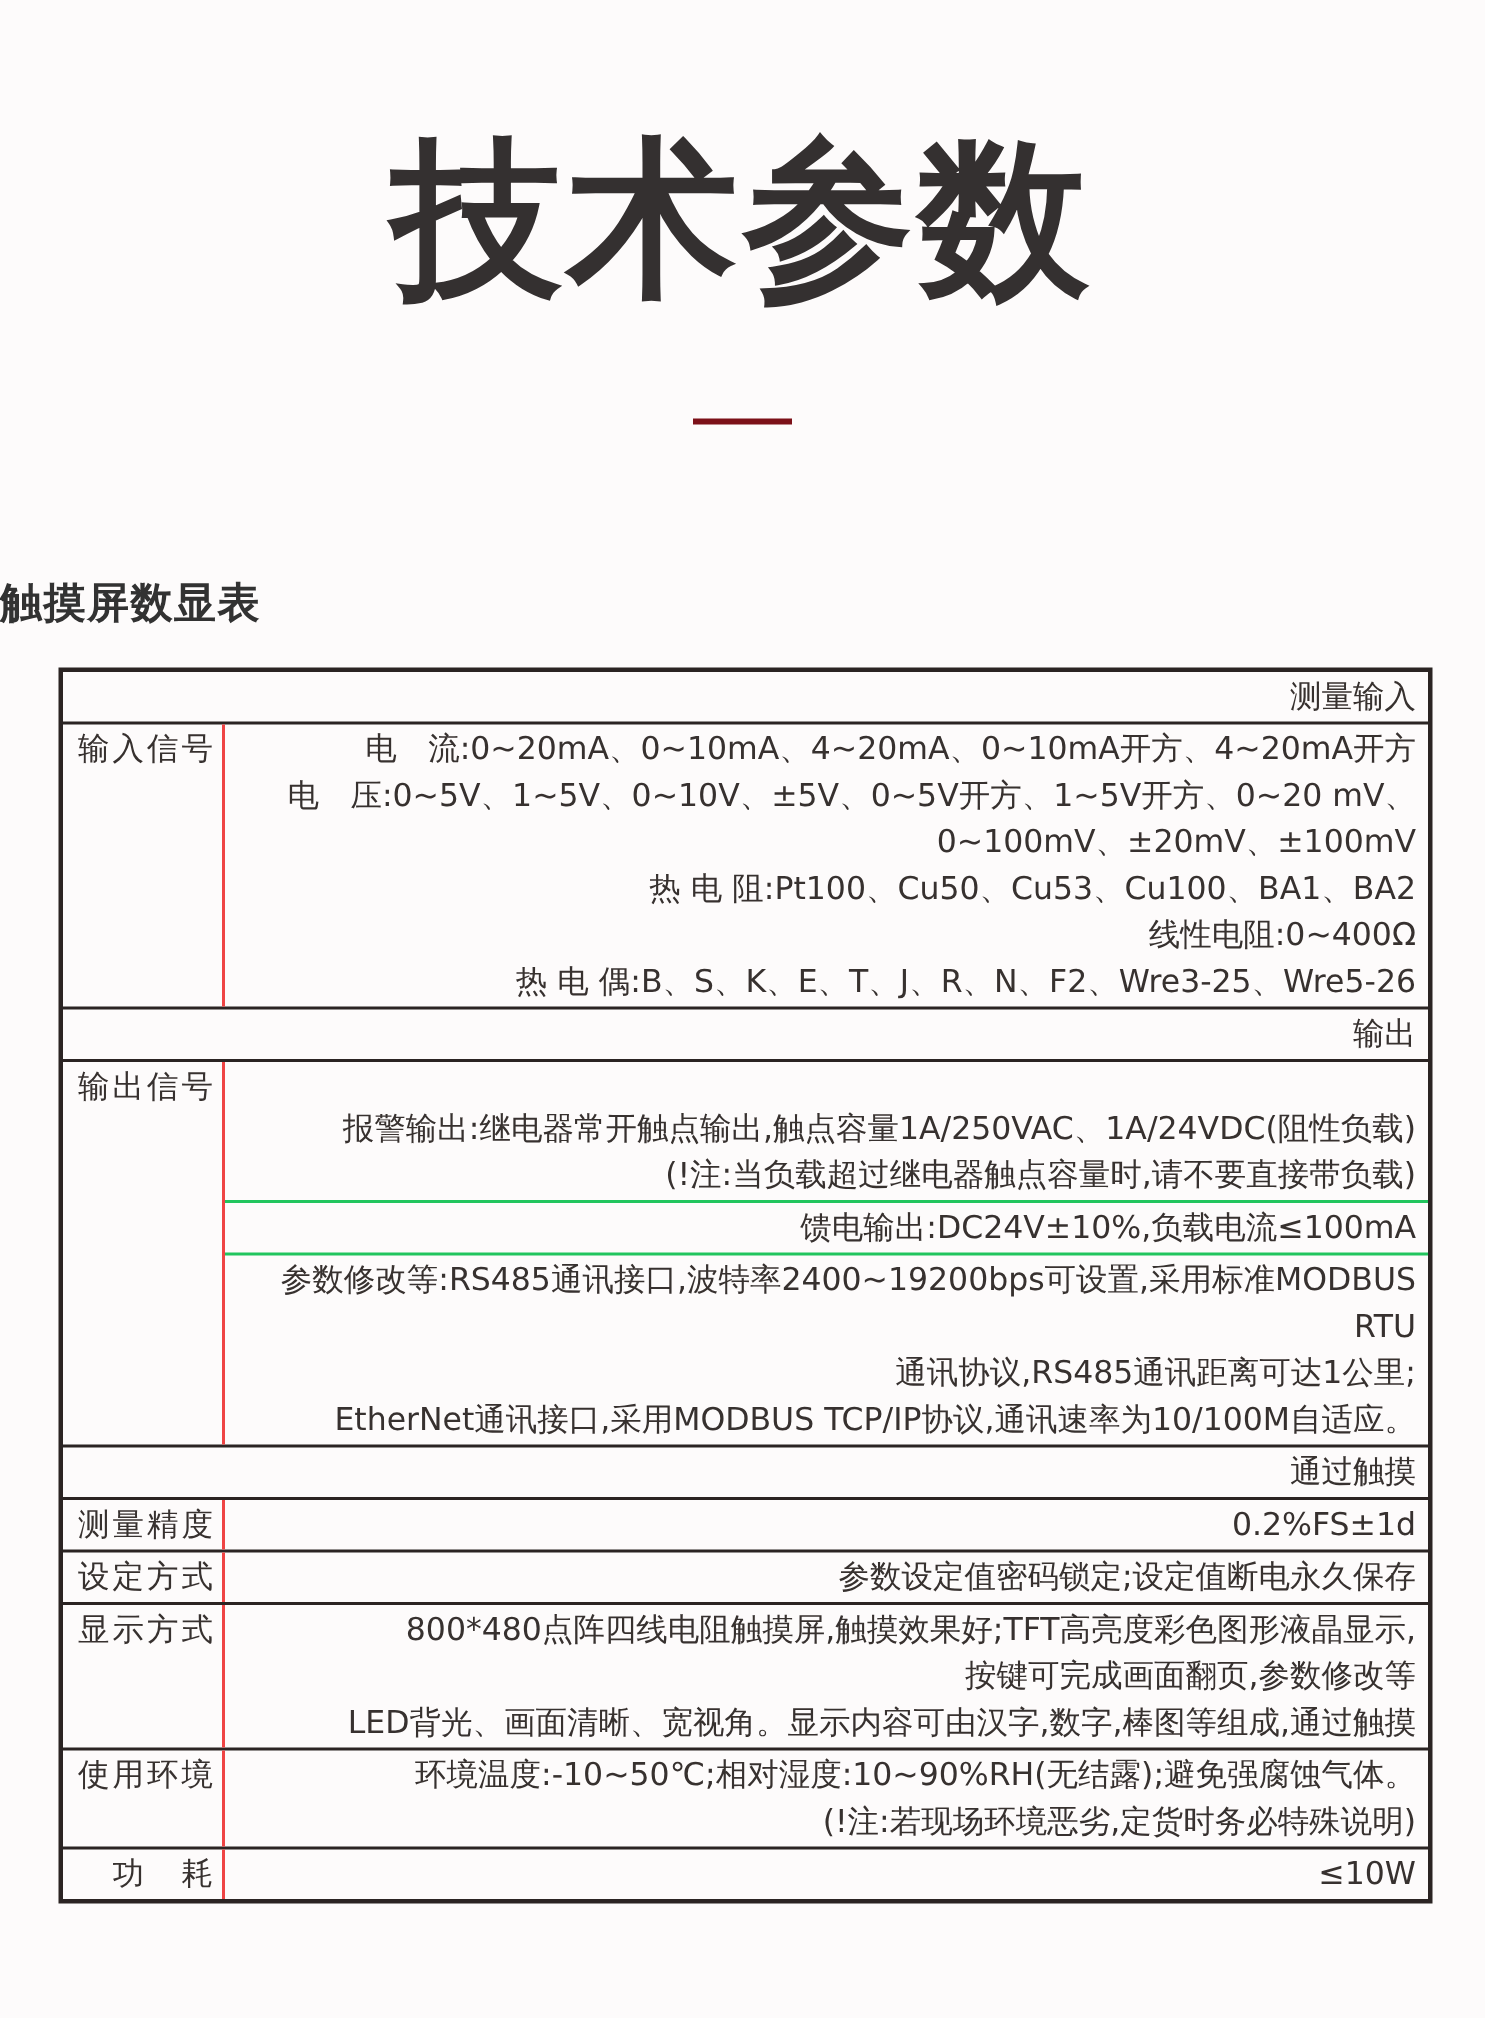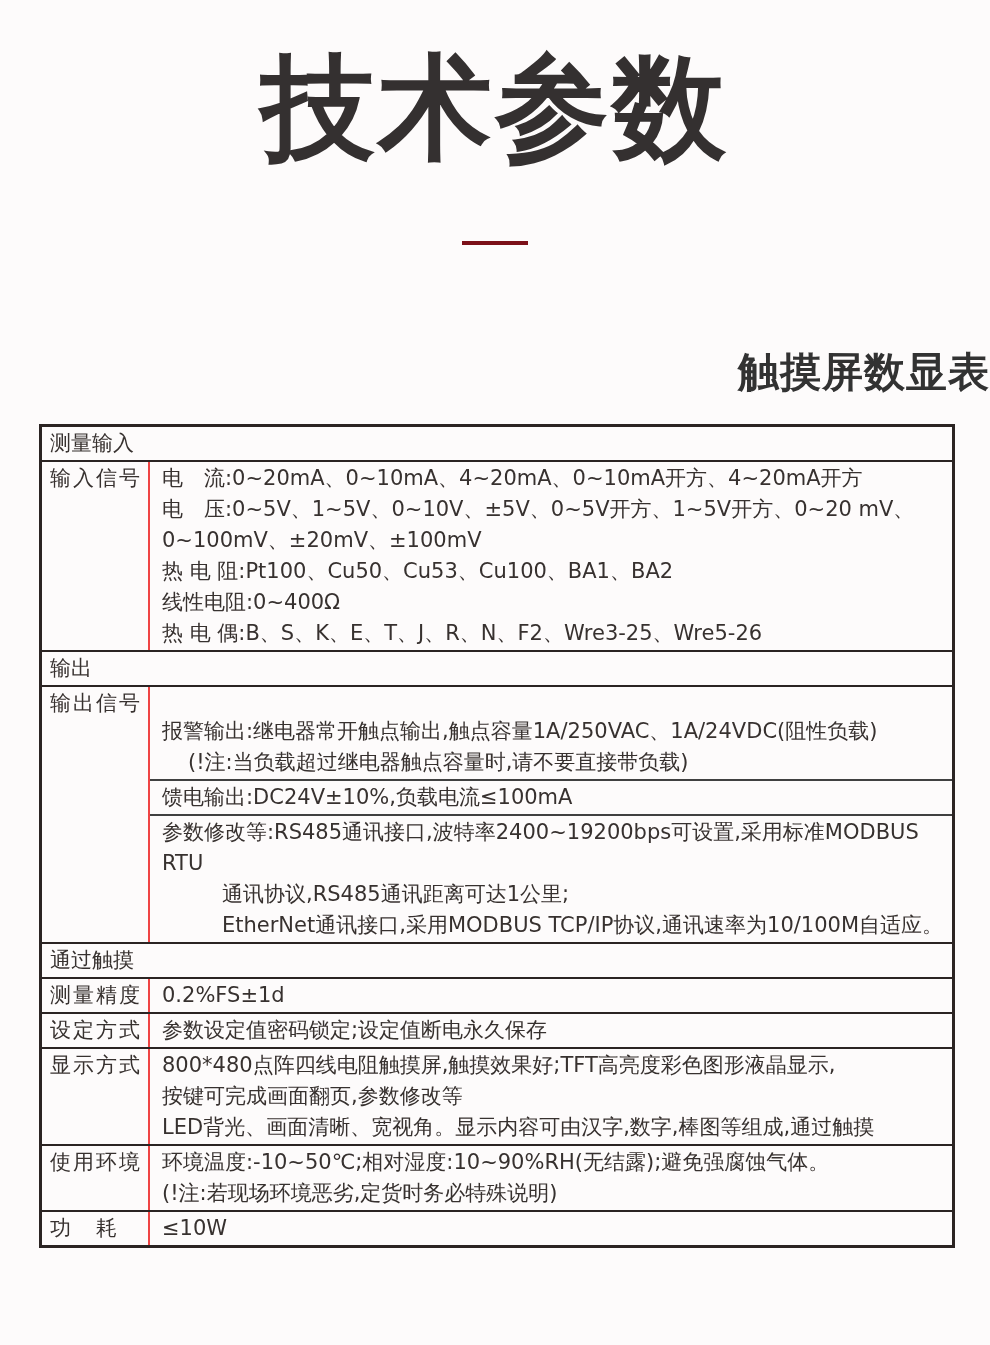--- a/index.html
+++ b/index.html
@@ -4,64 +4,64 @@
 <style>
   html,body { margin:0; padding:0; }
   body {
     width:990px; height:1345px;
     background:#fdfbfb;
     color:#37312f;
     font-family:"DejaVu Sans","Liberation Sans",sans-serif;
     overflow:hidden;
   }
   .page-title {
-    margin:48px 0 0 0;
+    margin:86px 0 0 0;
     text-align:center;
     font-size:114px;
     line-height:1.06;
     font-weight:900;
     letter-spacing:3px;
     color:#343030;
   }
   .title-divider {
     width:66px; height:4px;
     margin:72px auto 0 auto;
     background:#7c1018;
   }
   .table-subtitle {
     margin:100px 0 0 0;
-    text-align:right;
-    font-size:41px;
+    text-align:left;
+    font-size:28px;
     font-weight:700;
     color:#323232;
     letter-spacing:1px;
   }
   .spec-table {
     width:916px;
     margin:24px 0 0 39px;
     border:3px solid #2b2423;
     box-sizing:border-box;
     font-size:21px;
     line-height:31px;
   }
-  .trow { display:flex; border-top:2px solid #2b2423; }
+  .trow { display:flex; border-top:2px solid #2b2423;text-align:right; }
   .trow:first-child { border-top:none; }
   .sec { flex:1; padding:1px 8px; }
   .lbl {
     flex:0 0 108px; width:108px; box-sizing:border-box;
     border-right:2px solid #ef4444;
     padding:1px 4px 1px 8px;
     letter-spacing:2px;
   }
   .val { flex:1; padding:1px 0; min-width:0; }
   .val.nopad { padding:0; }
   .ln { padding:0 8px 0 12px; }
   .ind1 .ln-text { padding-left:26px; display:inline-block; }
   .ind2 .ln-text { padding-left:60px; display:inline-block; }
-  .subcell { border-top:2px solid #404040; padding:1px 0; }
+  .subcell { border-top:2px solid #22c55e; padding:1px 0; }
   .subcell:first-child { border-top:none;margin-top:28px; }
 </style>
 </head>
 <body>
 
 <h1 class="page-title">技术参数</h1>
 
 <div class="title-divider"></div>
 
 <h2 class="table-subtitle">触摸屏数显表</h2>

